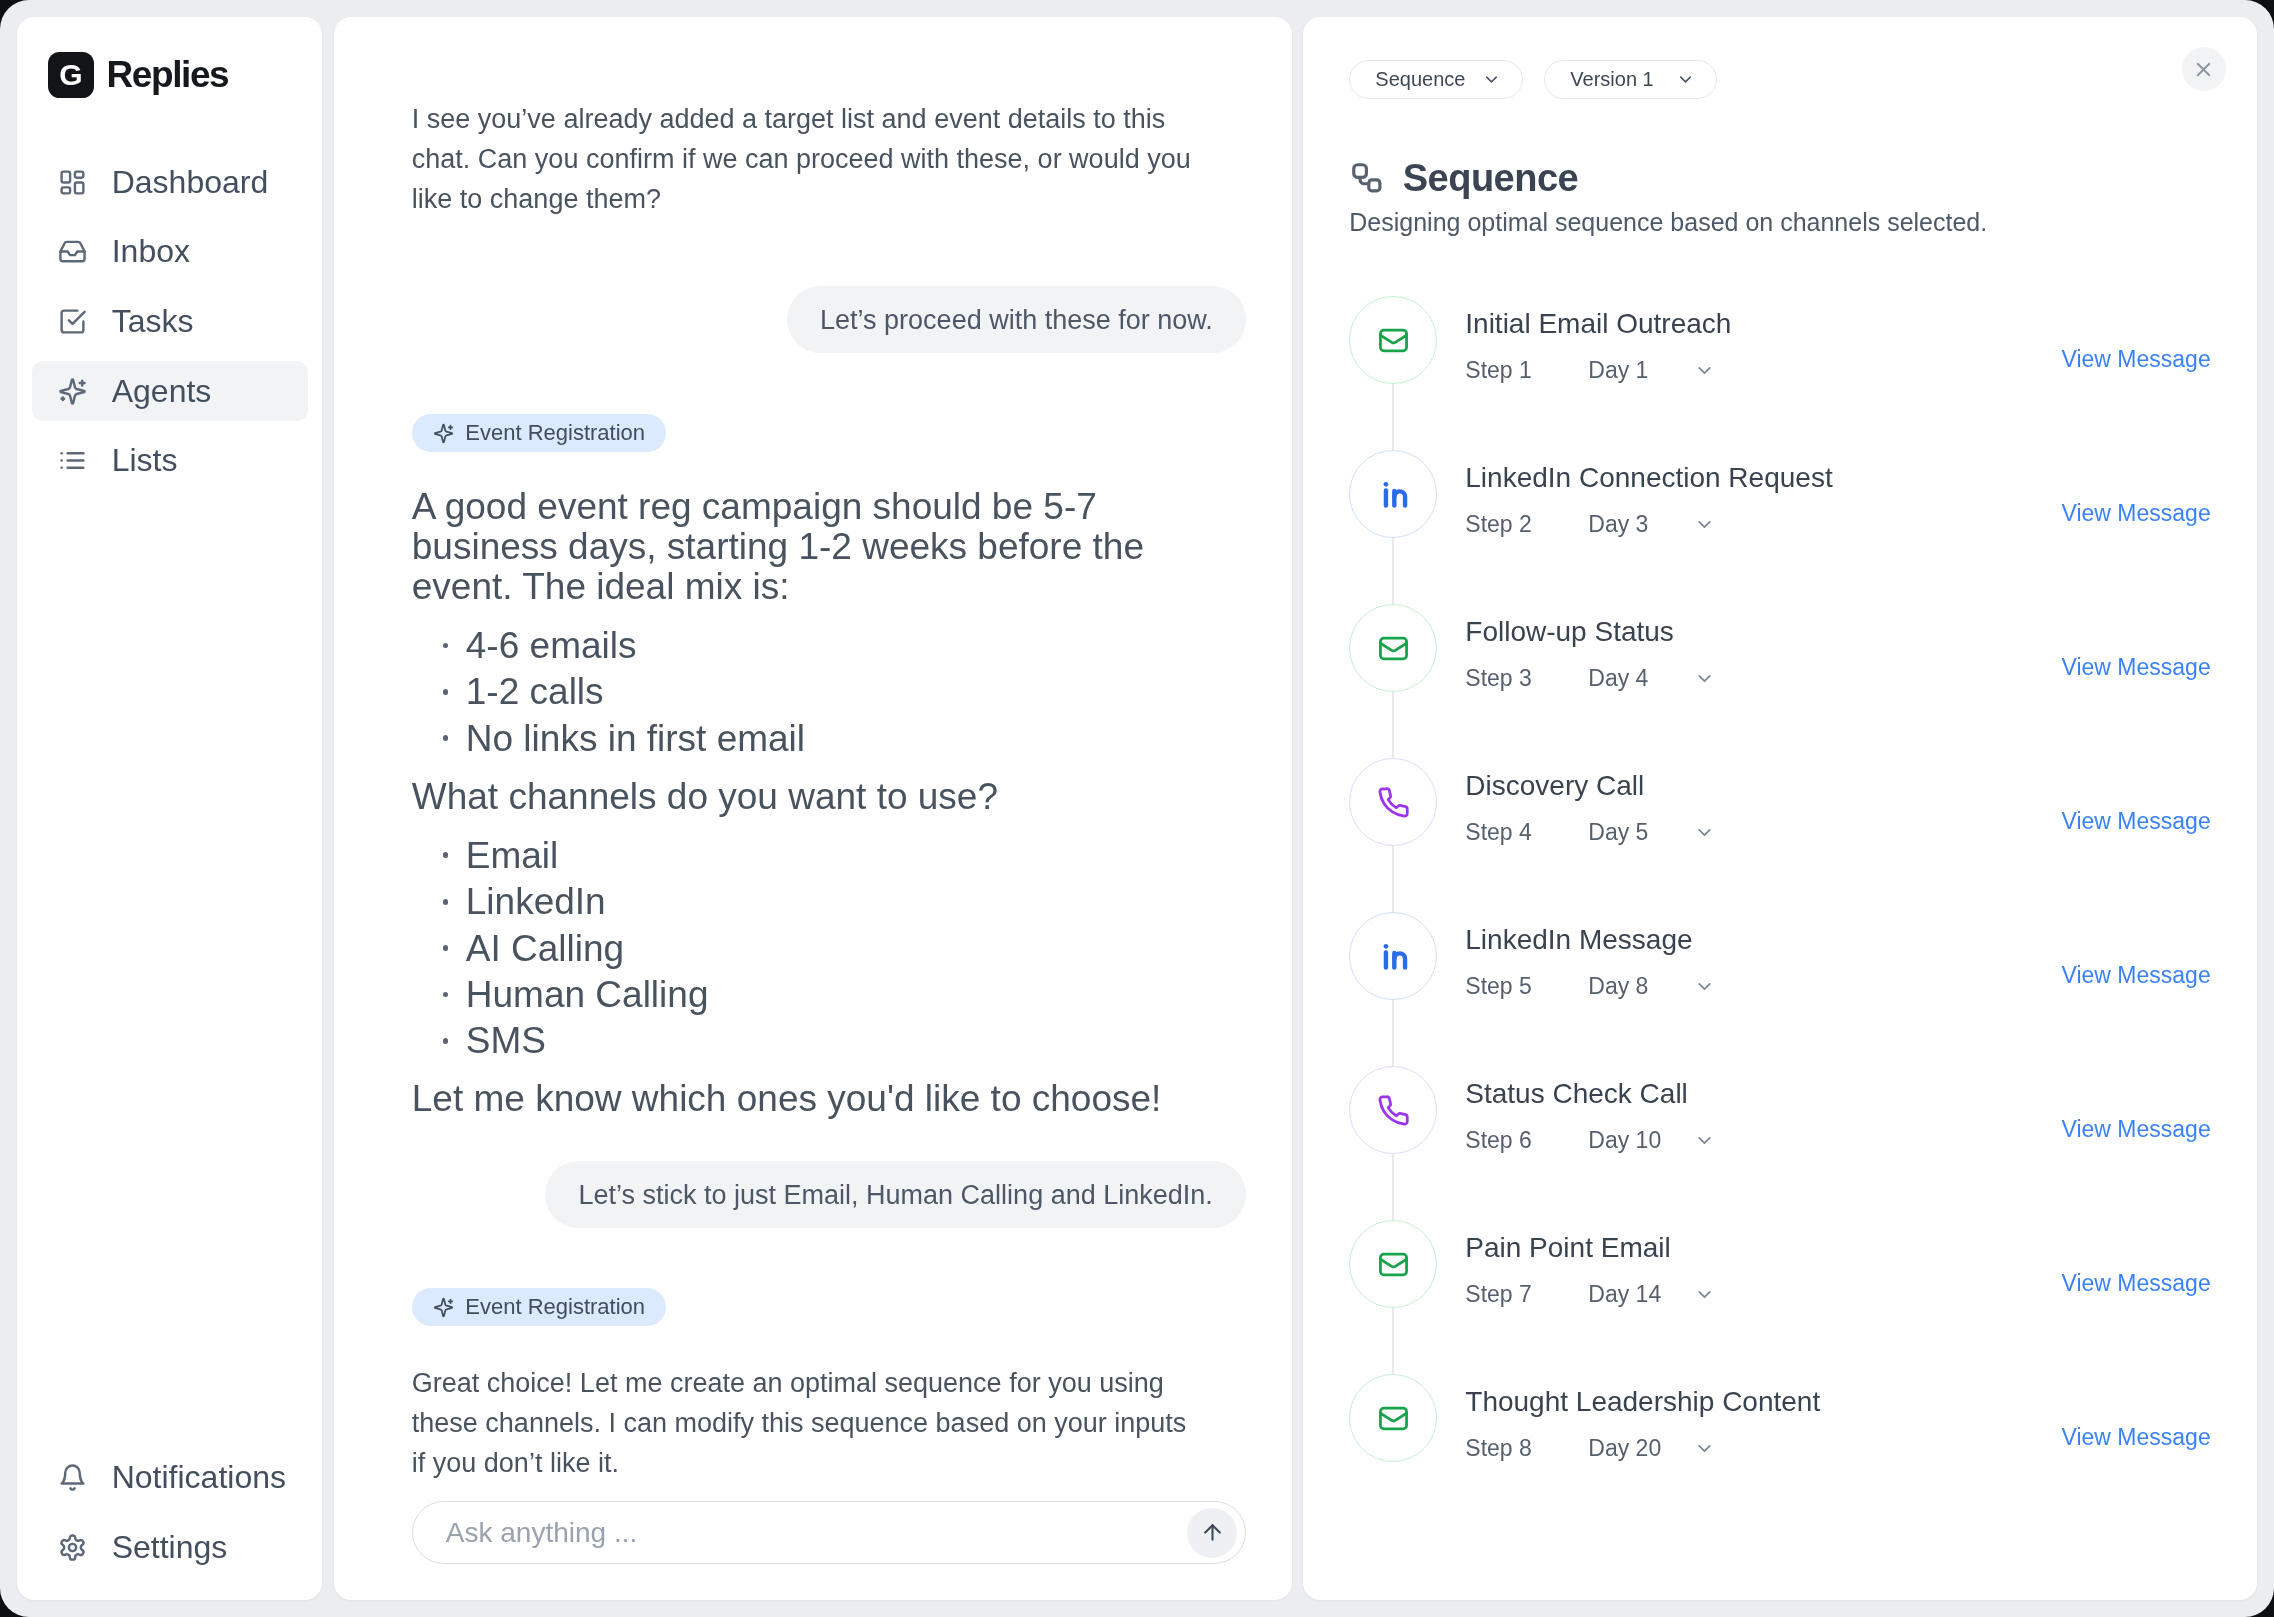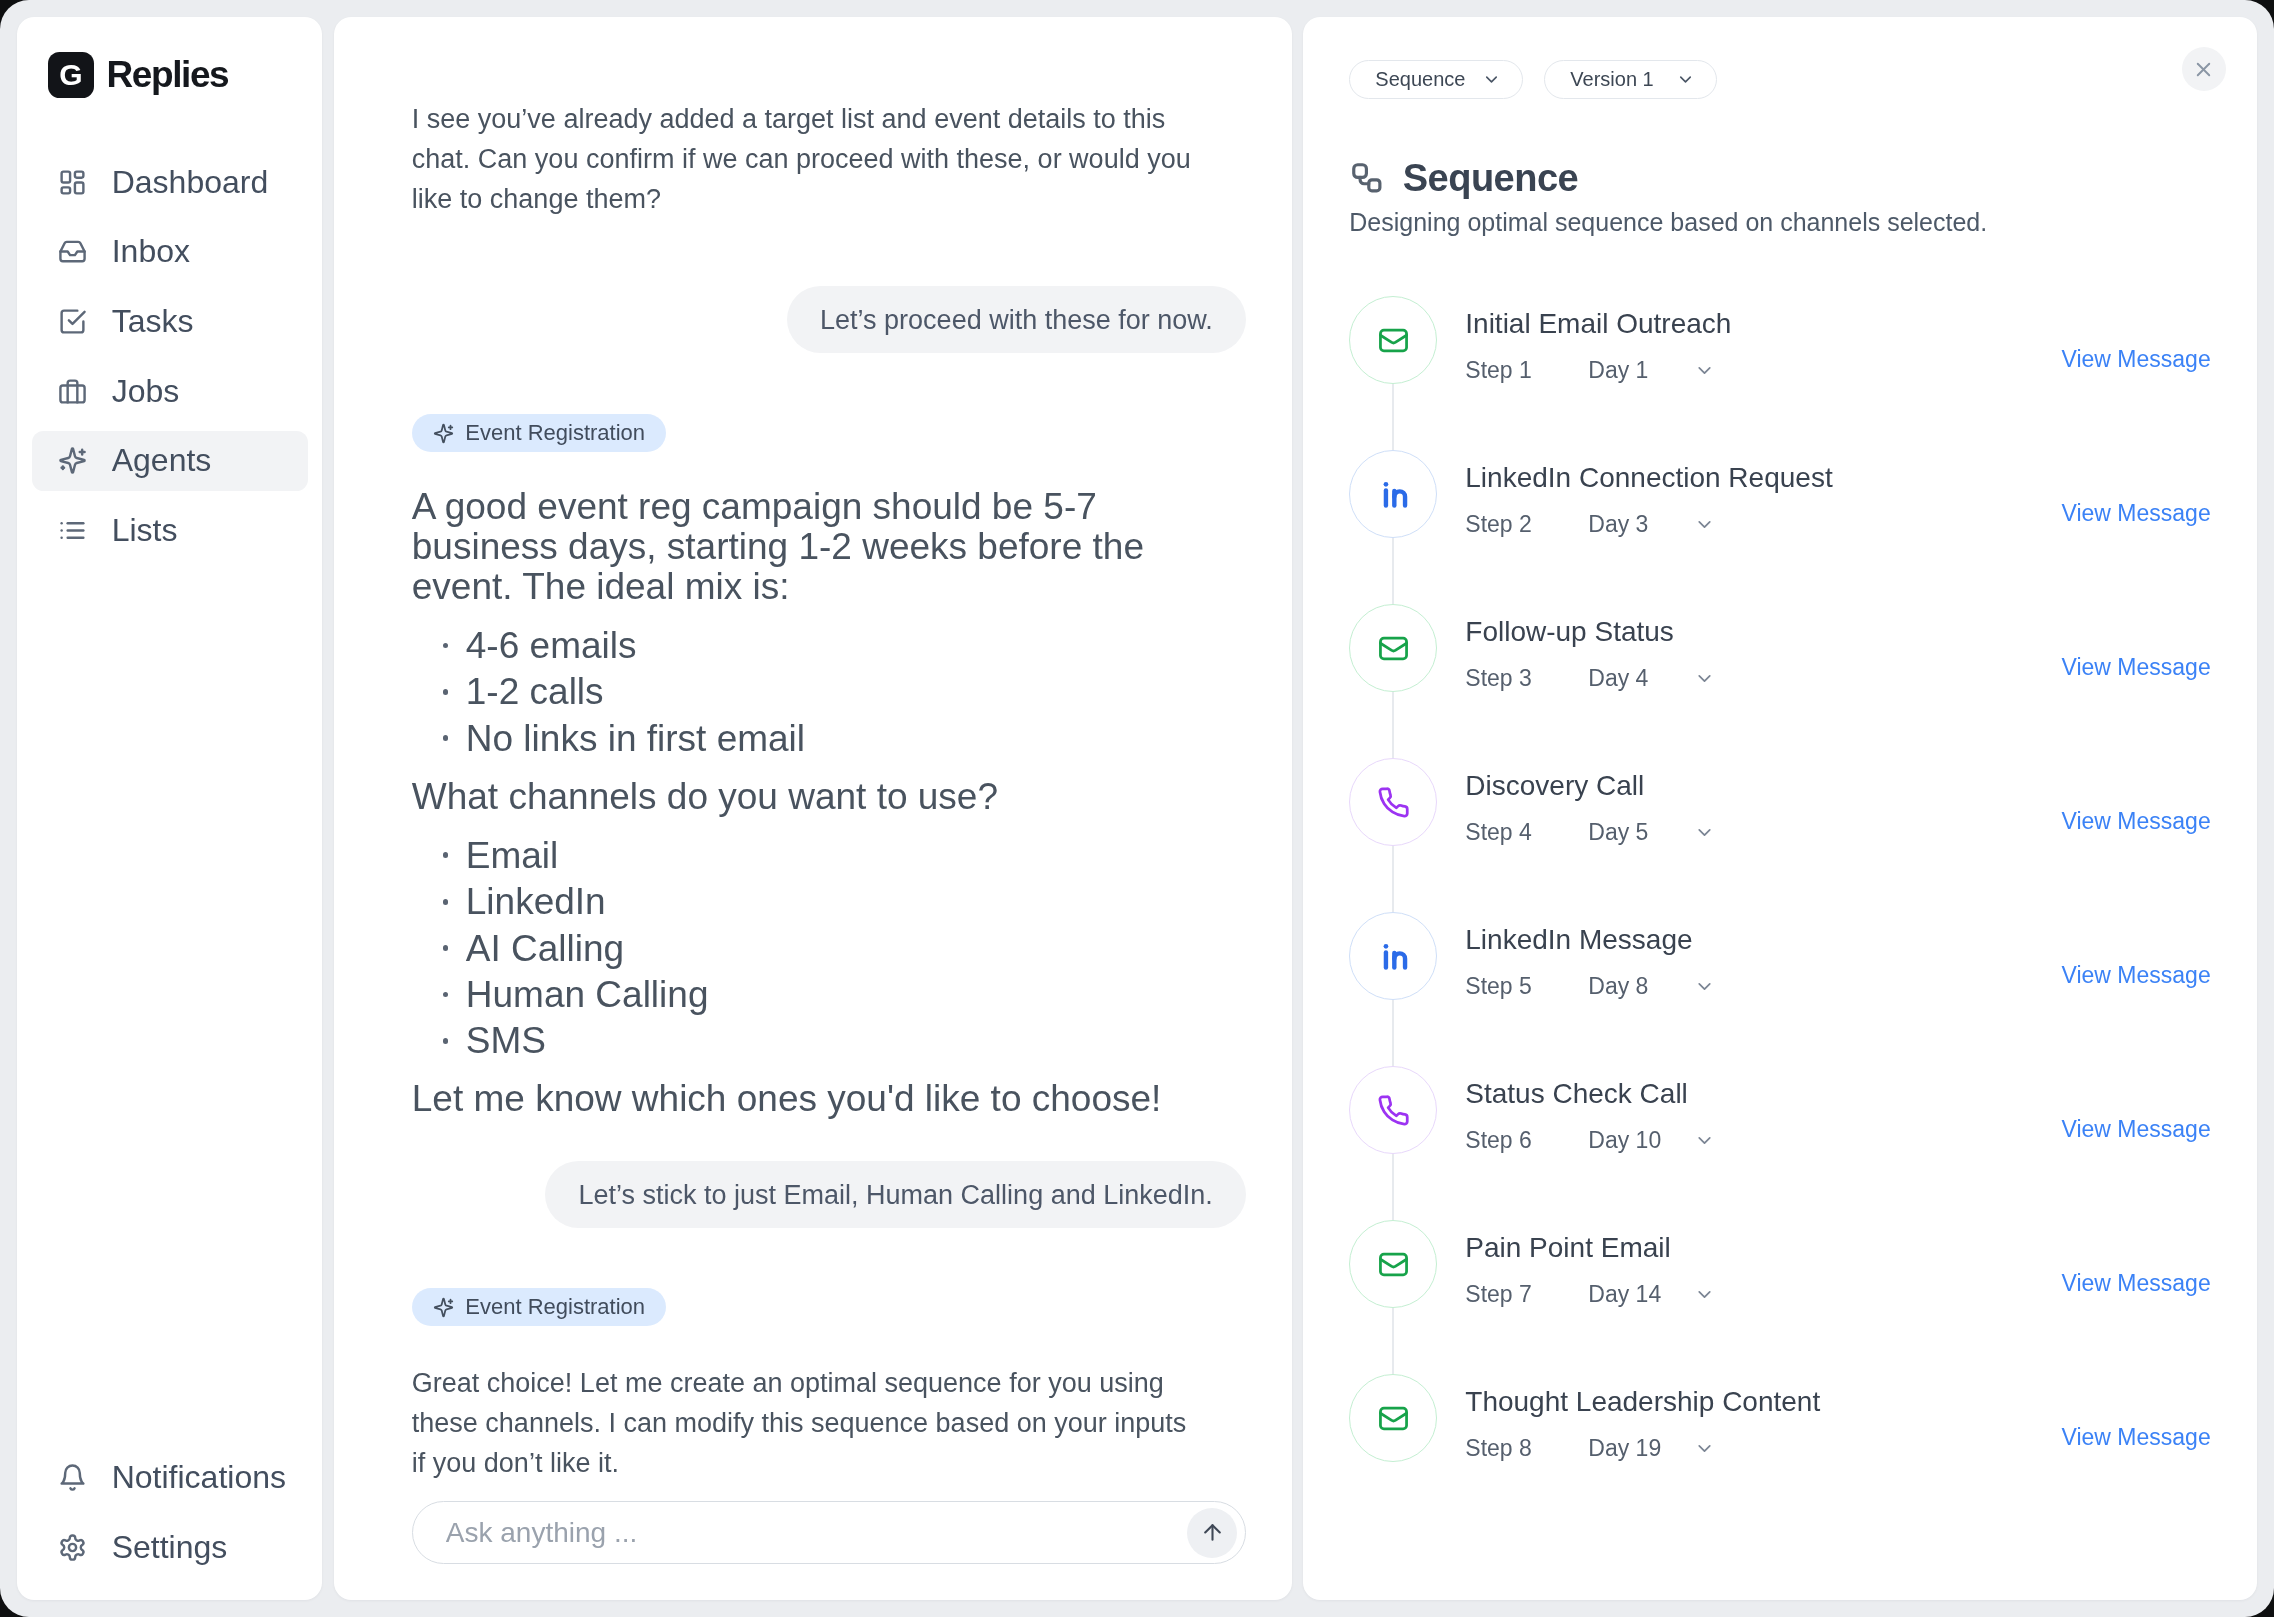--- a/index.html
+++ b/index.html
@@ -234,29 +234,20 @@
       </div>
       <div class="nav-item">
         <span class="nav-ico">
             <svg viewBox="0 0 24 24" fill="none" stroke="currentColor" stroke-width="2" stroke-linecap="round" stroke-linejoin="round">
               <path d="m9 11 3 3L22 4"></path>
               <path d="M21 12v7a2 2 0 0 1-2 2H5a2 2 0 0 1-2-2V5a2 2 0 0 1 2-2h11"></path>
             </svg>
           </span>
         <span class="nav-label">Tasks</span>
       </div>
-      <div class="nav-item">
-        <span class="nav-ico">
-            <svg viewBox="0 0 24 24" fill="none" stroke="currentColor" stroke-width="2" stroke-linecap="round" stroke-linejoin="round">
-              <rect x="2" y="7" width="20" height="14" rx="2"></rect>
-              <path d="M16 21V5a2 2 0 0 0-2-2h-4a2 2 0 0 0-2 2v16"></path>
-            </svg>
-          </span>
-        <span class="nav-label">Jobs</span>
-      </div>
       <div class="nav-item active">
         <span class="nav-ico">
             <svg viewBox="0 0 24 24" fill="none" stroke="currentColor" stroke-width="2" stroke-linecap="round" stroke-linejoin="round">
               <path d="M9.937 15.5A2 2 0 0 0 8.5 14.063l-6.135-1.582a.5.5 0 0 1 0-.962L8.5 9.936A2 2 0 0 0 9.937 8.5l1.582-6.135a.5.5 0 0 1 .963 0L14.063 8.5A2 2 0 0 0 15.5 9.937l6.135 1.581a.5.5 0 0 1 0 .964L15.5 14.063a2 2 0 0 0-1.437 1.437l-1.582 6.135a.5.5 0 0 1-.963 0z"></path>
               <path d="M20 3v4"></path>
               <path d="M22 5h-4"></path>
               <path d="M4 17v2"></path>
               <path d="M5 18H3"></path>
             </svg>
           </span>
@@ -551,21 +542,21 @@
       <div class="step-row ch-email">
         <div class="step-circle">
             <svg viewBox="0 0 24 24" fill="none" stroke="currentColor" stroke-width="2" stroke-linecap="round" stroke-linejoin="round">
               <use href="#i-mail"></use>
             </svg>
           </div>
         <div class="step-content">
           <div class="step-title">Thought Leadership Content</div>
           <div class="step-meta">
             <span class="step-no">Step 8</span>
-            <span class="step-day">Day 19</span>
+            <span class="step-day">Day 20</span>
             <span class="meta-chev">
                 <svg viewBox="0 0 24 24" fill="none" stroke="currentColor" stroke-width="2" stroke-linecap="round" stroke-linejoin="round">
                   <use href="#i-chevron"></use>
                 </svg>
               </span>
           </div>
         </div>
         <a class="view-msg">View Message</a>
       </div>
     </div>

